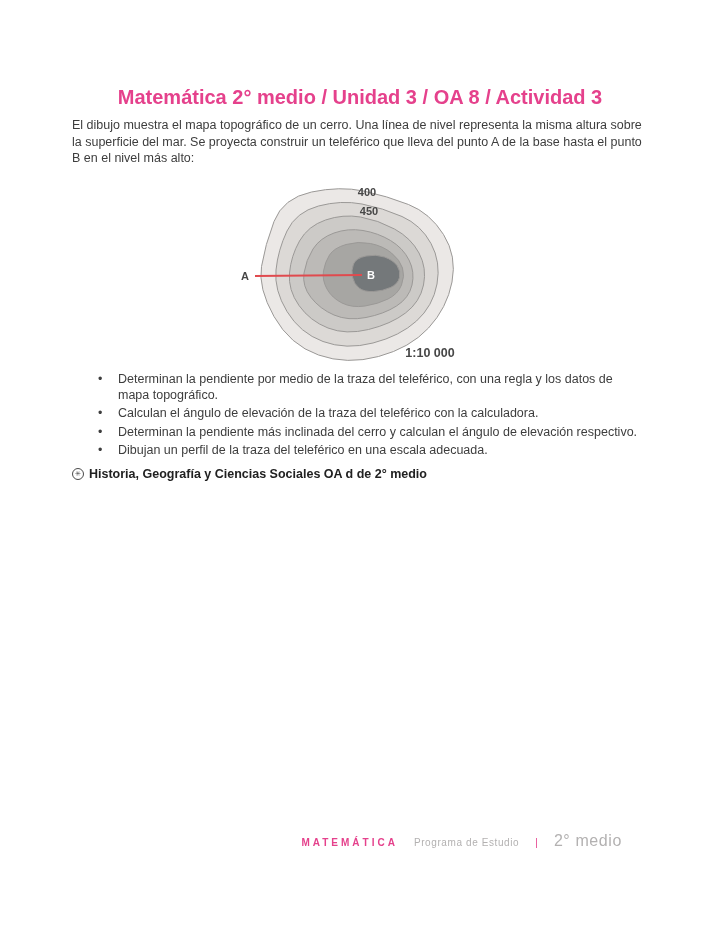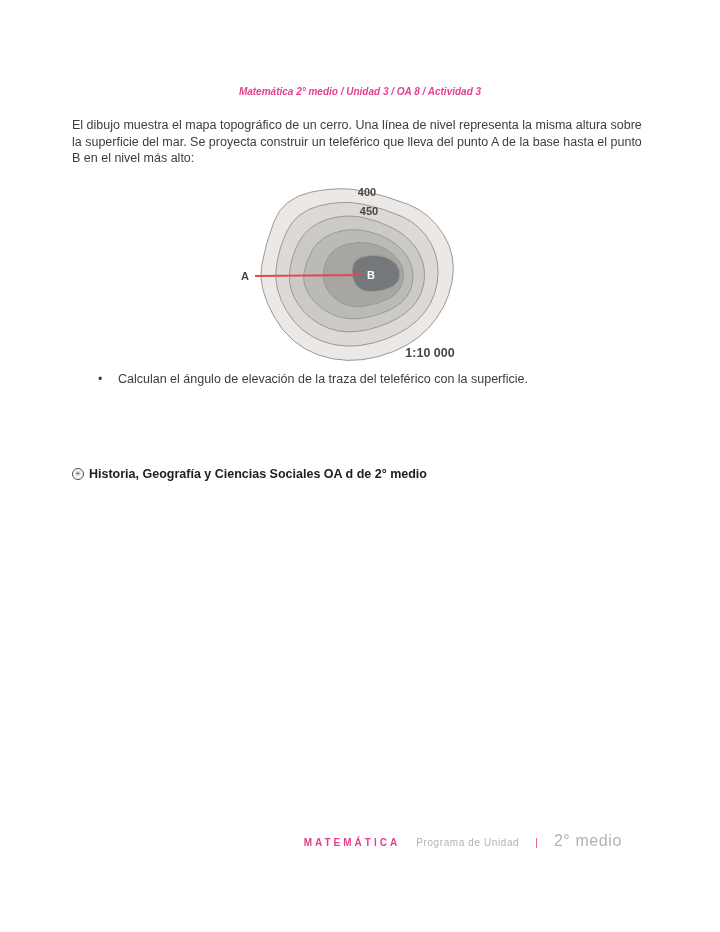--- a/index.html
+++ b/index.html
@@ -6,23 +6,22 @@
   body{
     width:720px;height:932px;
     background:#ffffff;
     position:relative;
     font-family:"Liberation Sans", sans-serif;
     overflow:hidden;
   }
   .title{
     position:absolute;top:86px;left:72px;width:576px;
     text-align:center;
-    font-size:10px;font-weight:bold;
+    font-size:20px;font-weight:bold;
     color:#e5418c;
-    font-style:italic;
   }
   .intro{
     position:absolute;top:117px;left:72px;width:580px;
     font-size:12.5px;line-height:16.5px;
     color:#3d3d3d;
   }
   .map-wrap{
     position:absolute;top:178px;left:228px;width:255px;height:195px;
   }
   .map-wrap svg{display:block;}
@@ -99,26 +98,29 @@
     <line x1="27" y1="98" x2="134" y2="97" stroke-width="2" stroke="#e04a4e"></line>
     <text class="map-label" x="139" y="18" text-anchor="middle" fill="#474747">400</text>
     <text class="map-label" x="141" y="37" text-anchor="middle" fill="#474747">450</text>
     <text class="map-label" x="17" y="102" text-anchor="middle" fill="#474747">A</text>
     <text class="map-label" x="143" y="101" text-anchor="middle" fill="#ffffff">B</text>
     <text class="map-scale" x="202" y="179" text-anchor="middle" fill="#474747">1:10 000</text>
   </svg>
 </div>
 
 <ul class="activities">
-  <li>Calculan el ángulo de elevación de la traza del teleférico con la superficie.</li>
+  <li>Determinan la pendiente por medio de la traza del teleférico, con una regla y los datos de mapa topográfico.</li>
+  <li>Calculan el ángulo de elevación de la traza del teleférico con la calculadora.</li>
+  <li>Determinan la pendiente más inclinada del cerro y calculan el ángulo de elevación respectivo.</li>
+  <li>Dibujan un perfil de la traza del teleférico en una escala adecuada.</li>
 </ul>
 
 <div class="crossref">
   <span class="icon">✳</span>
   <span>Historia, Geografía y Ciencias Sociales OA d de 2° medio</span>
 </div>
 
 <div class="footer">
   <span class="brand">MATEMÁTICA</span>
-  <span class="program">Programa de Unidad</span>
+  <span class="program">Programa de Estudio</span>
   <span class="sep">|</span>
   <span class="level">2° medio</span>
 </div>
 
 </body></html>

